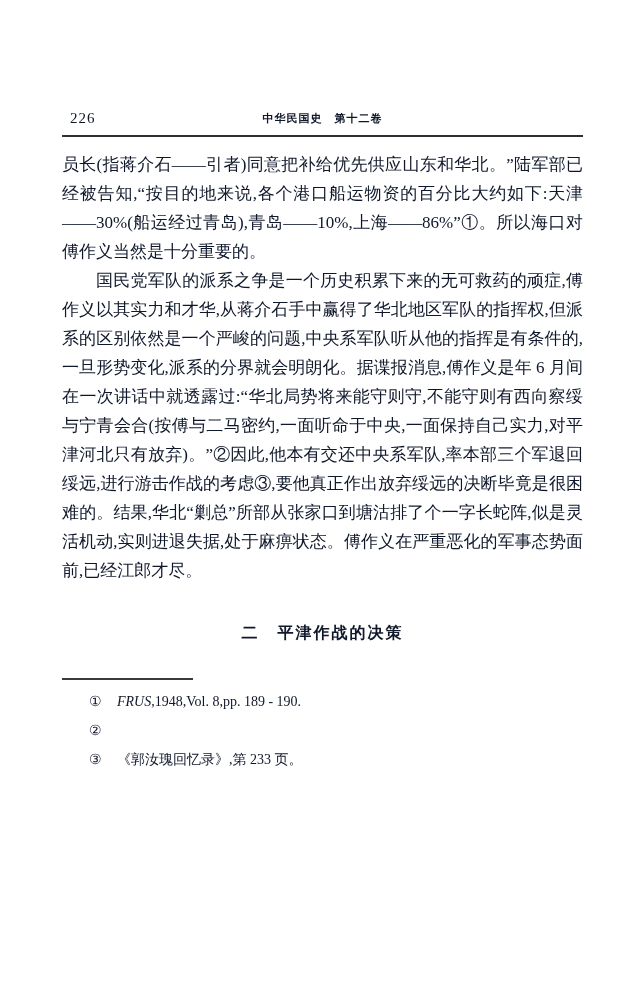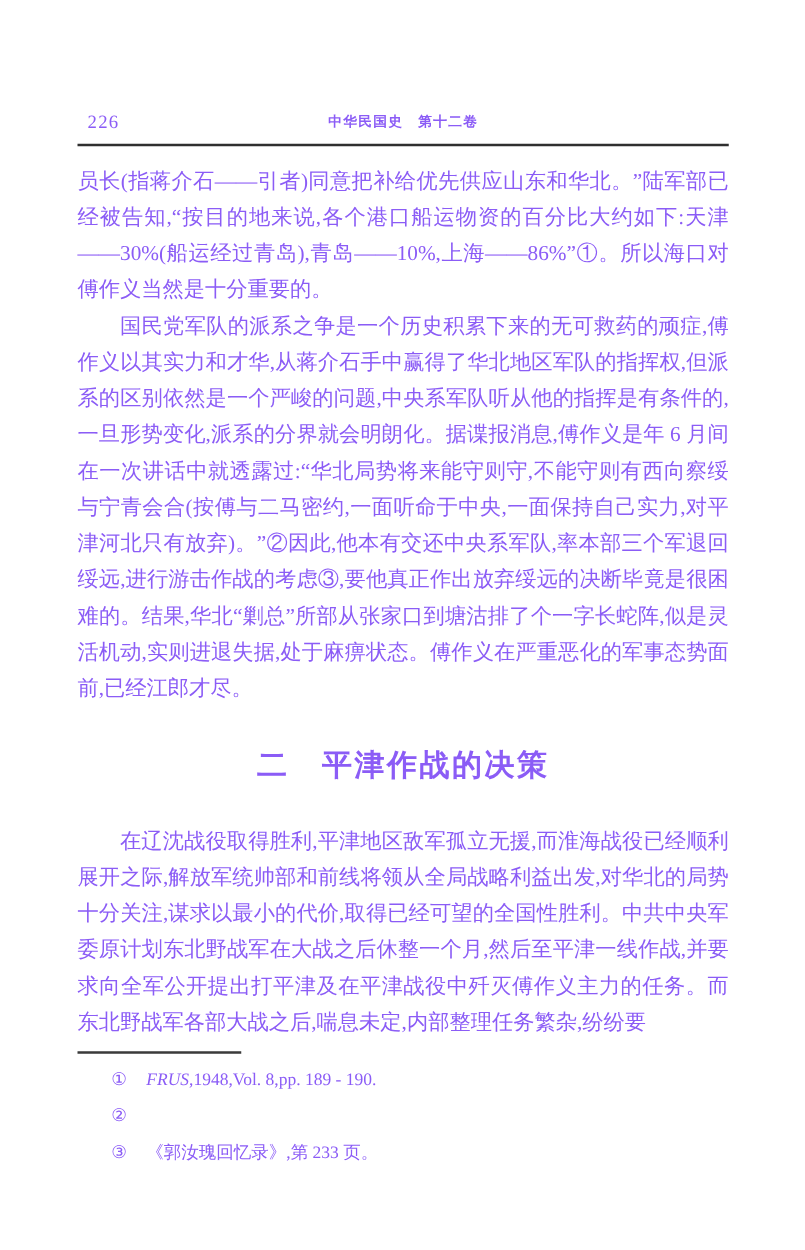--- a/index.html
+++ b/index.html
@@ -5,23 +5,24 @@
   html, body {
     margin: 0;
     padding: 0;
     background: #ffffff;
   }
   .page {
     position: relative;
     width: 644px;
     height: 967px;
     background: #ffffff;
-    color: #8b5cf6;
+    color: #0f172a;
     font-family: "Liberation Serif", "DejaVu Serif", serif;
     overflow: hidden;
+    margin-top: 20px;
   }
   .content {
     position: absolute;
     left: 62px;
     top: 88px;
     width: 521px;
   }
   .header-row {
     position: relative;
     height: 24px;
@@ -55,21 +56,21 @@
     margin: 0;
     text-indent: 2em;
   }
   .para.continuation {
     text-indent: 0;
   }
   .section-heading {
     margin: 33px 0 31px 0;
     text-align: center;
     text-indent: 0;
-    font-size: 24px;
+    font-size: 16px;
     line-height: 29px;
     font-weight: bold;
     letter-spacing: 2px;
     font-family: "Liberation Sans", "DejaVu Sans", sans-serif;
   }
   .footnote-rule {
     width: 131px;
     height: 2px;
     background: #3a3a3a;
     margin-top: 9px;
@@ -103,21 +104,20 @@
     <div class="header-row">
       <span class="page-number">226</span>
       <span class="running-title">中华民国史　第十二卷</span>
     </div>
     <div class="header-rule"></div>
 
     <div class="body-text">
       <p class="para continuation">员长(指蒋介石——引者)同意把补给优先供应山东和华北。”陆军部已经被告知,“按目的地来说,各个港口船运物资的百分比大约如下:天津——30%(船运经过青岛),青岛——10%,上海——86%”①。所以海口对傅作义当然是十分重要的。</p>
       <p class="para">国民党军队的派系之争是一个历史积累下来的无可救药的顽症,傅作义以其实力和才华,从蒋介石手中赢得了华北地区军队的指挥权,但派系的区别依然是一个严峻的问题,中央系军队听从他的指挥是有条件的,一旦形势变化,派系的分界就会明朗化。据谍报消息,傅作义是年 6 月间在一次讲话中就透露过:“华北局势将来能守则守,不能守则有西向察绥与宁青会合(按傅与二马密约,一面听命于中央,一面保持自己实力,对平津河北只有放弃)。”②因此,他本有交还中央系军队,率本部三个军退回绥远,进行游击作战的考虑③,要他真正作出放弃绥远的决断毕竟是很困难的。结果,华北“剿总”所部从张家口到塘沽排了个一字长蛇阵,似是灵活机动,实则进退失据,处于麻痹状态。傅作义在严重恶化的军事态势面前,已经江郎才尽。</p>
       <h2 class="section-heading">二　平津作战的决策</h2>
-      <p class="para">在辽沈战役取得胜利,平津地区敌军孤立无援,而淮海战役已经顺利展开之际,解放军统帅部和前线将领从全局战略利益出发,对华北的局势十分关注,谋求以最小的代价,取得已经可望的全国性胜利。中共中央军委原计划东北野战军在大战之后休整一个月,然后至平津一线作战,并要求向全军公开提出打平津及在平津战役中歼灭傅作义主力的任务。而东北野战军各部大战之后,喘息未定,内部整理任务繁杂,纷纷要</p>
     </div>
 
     <div class="footnote-rule"></div>
 
     <div class="footnotes">
       <div class="fn-row">
         <span class="fn-marker">①</span>
         <span class="fn-text"><span class="fn-italic">FRUS</span><span>,1948,Vol. 8,pp. 189 - 190.</span></span>
       </div>
       <div class="fn-row">

